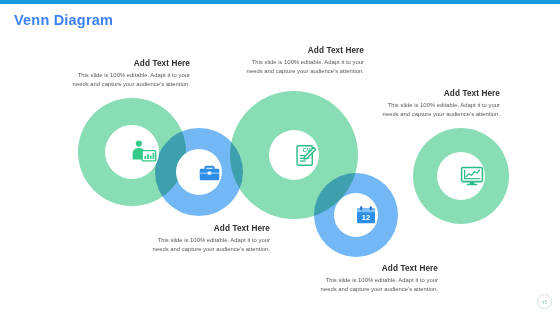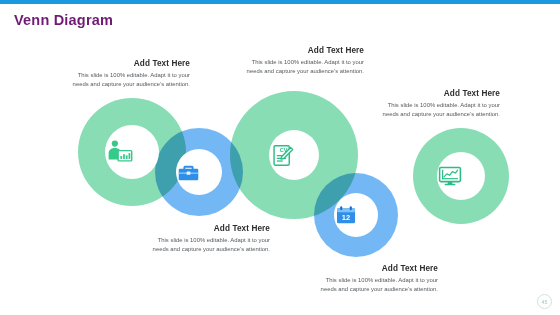--- a/index.html
+++ b/index.html
@@ -11,33 +11,33 @@
     position:relative;
   }
   #slide{position:absolute;left:0;top:0;width:560px;height:315px;background:#fff;overflow:hidden;}
 
   
   #topbar{position:absolute;left:0;top:0;width:560px;height:4px;background:#1b9ae0;}
 
   
   #title{
     position:absolute;left:14px;top:12px;
-    font-size:14.5px;font-weight:bold;color:#701a75;
+    font-size:14.5px;font-weight:bold;color:#3b82f6;
     letter-spacing:.2px;white-space:nowrap;
   }
 
   
   .ring{
     position:absolute;border-radius:50%;
     mix-blend-mode:multiply;
   }
   .hub{
     position:absolute;border-radius:50%;
     background:#ffffff;
-    display:flex;align-items:center;justify-content:flex-start;
+    display:flex;align-items:center;justify-content:flex-end;
   }
   .hub svg{display:block;}
 
   
   .tblock{position:absolute;text-align:right;}
   .thead{
     font-size:8.2px;font-weight:bold;color:#2d2d2d;
     letter-spacing:.1px;margin-bottom:2.5px;white-space:nowrap;
   }
   .tbody{

